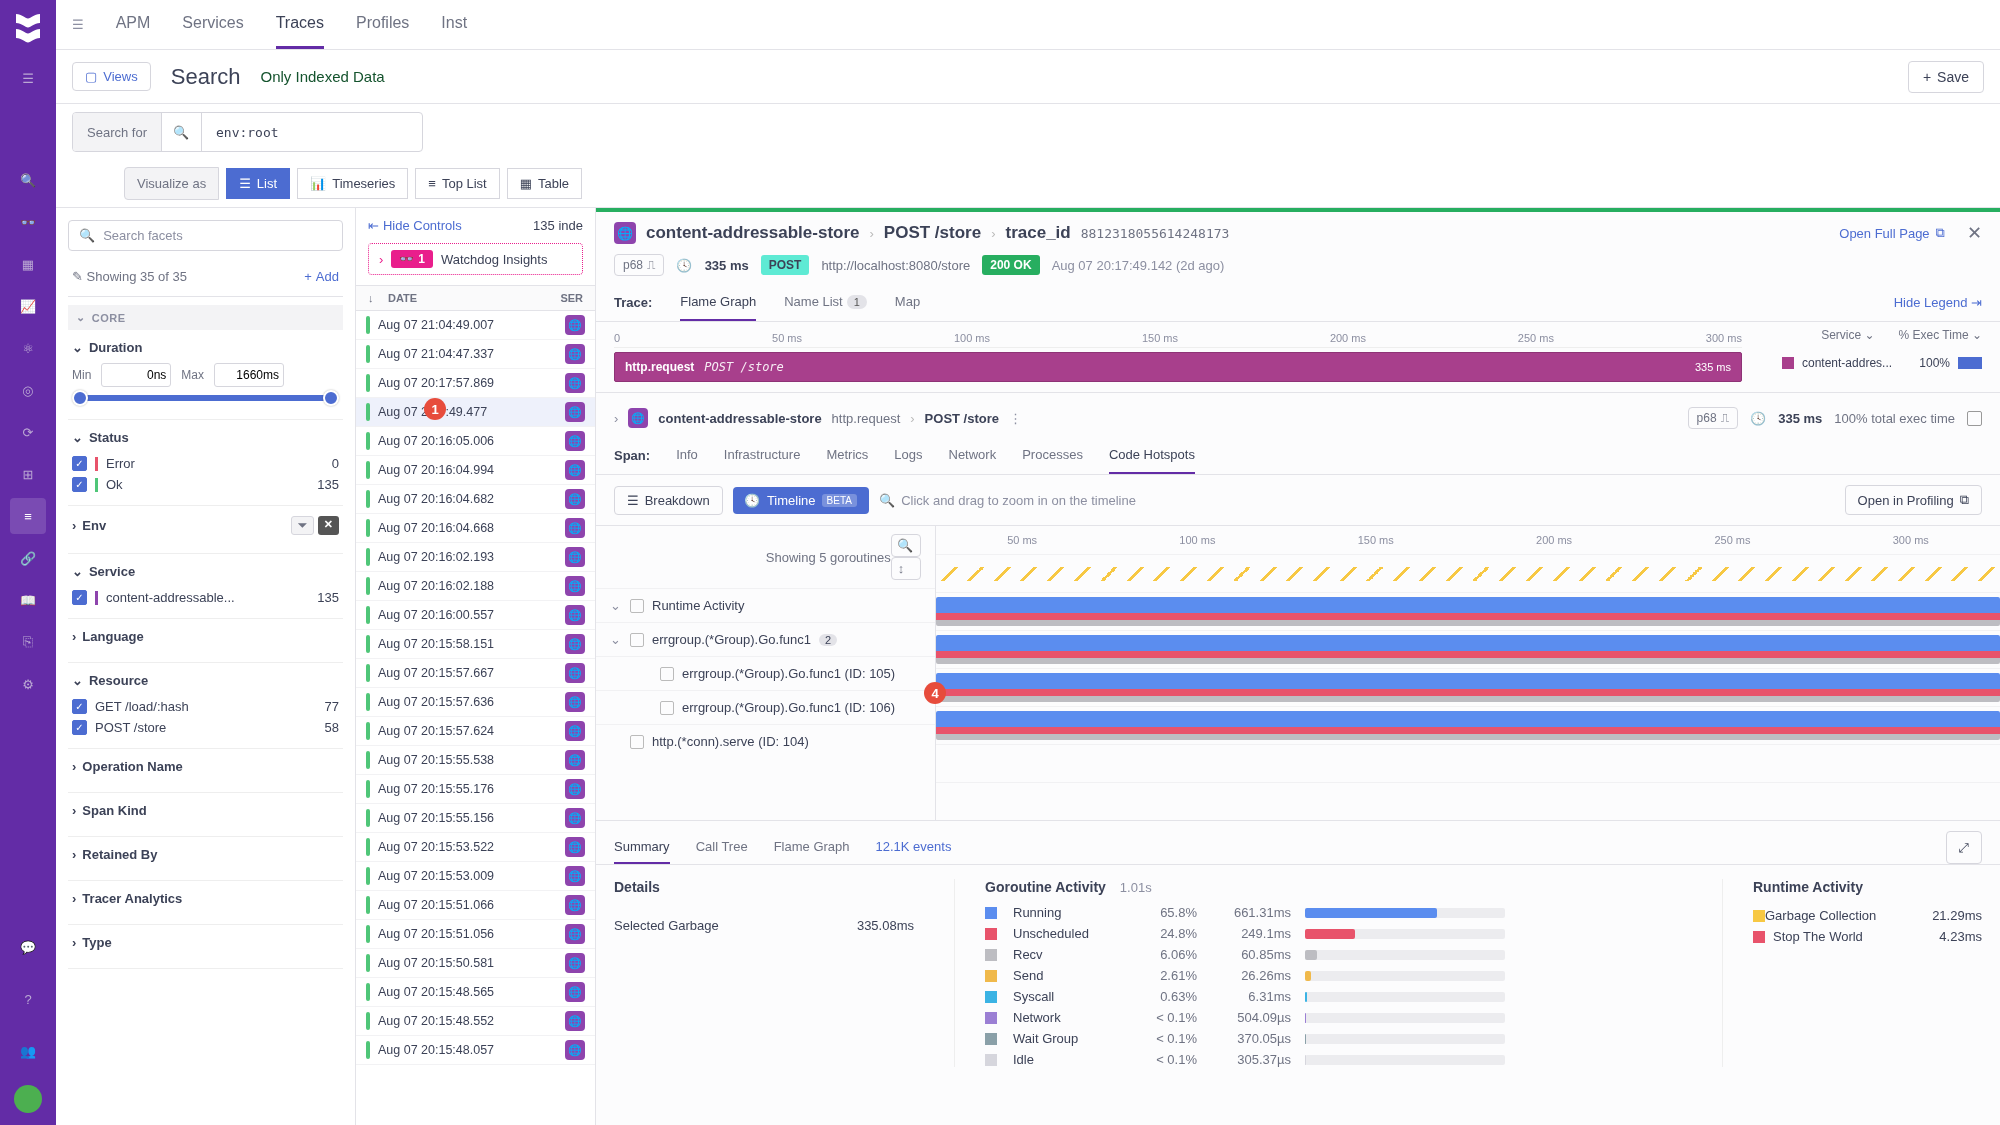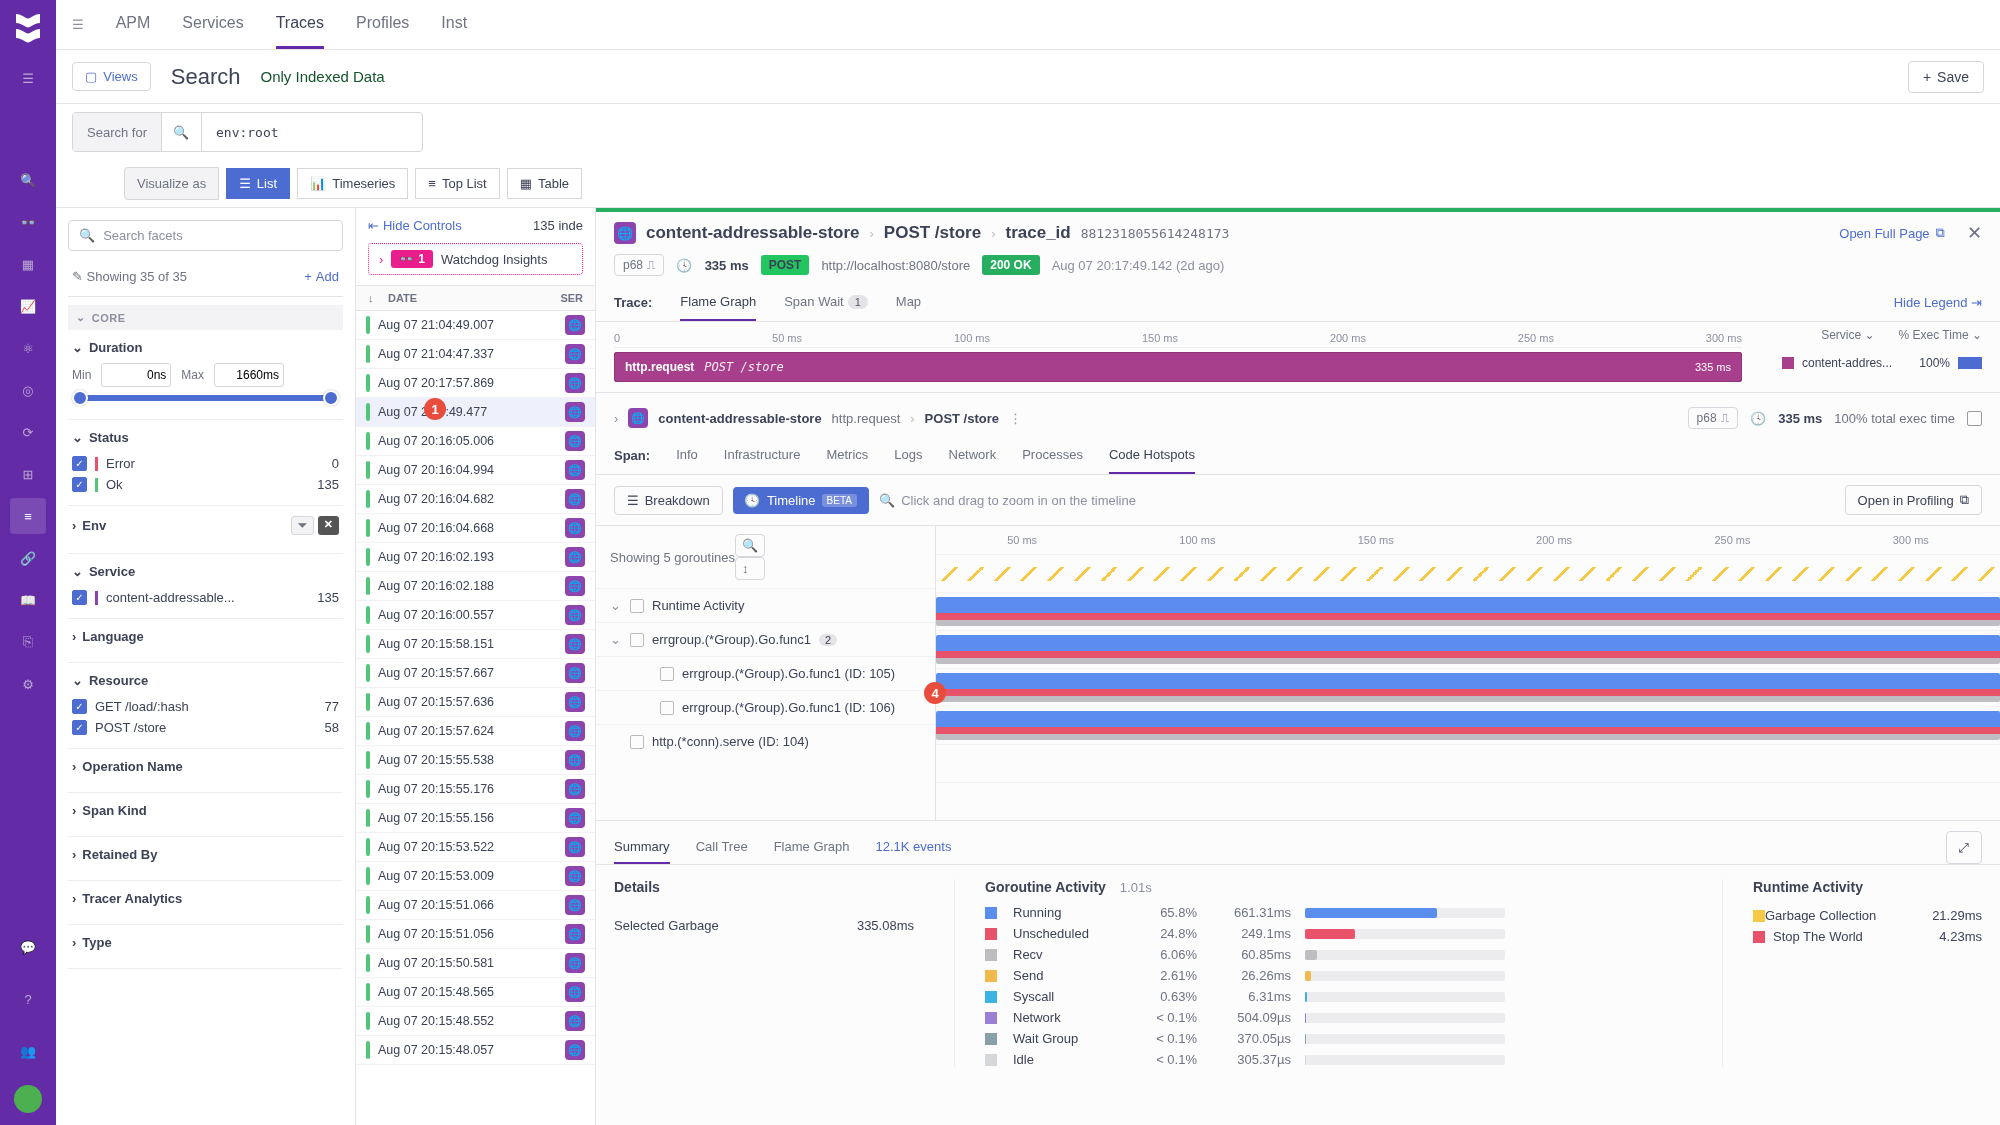--- a/index.html
+++ b/index.html
@@ -88,21 +88,21 @@
 .crumb .svc-globe { width: 22px; height: 22px; background: #8e44ad; border-radius: 4px; color: #fff; display: flex; align-items: center; justify-content: center; }
 .crumb .t1 { font-size: 17px; font-weight: 600; }
 .crumb .sep { color: #bbb; }
 .crumb .tid { color: #6f7383; font-family: ui-monospace, monospace; }
 .open-full { margin-left: auto; color: #4c6cd1; display: flex; align-items: center; gap: 6px; }
 .close-x { color: #6f7383; font-size: 18px; margin-left: 12px; cursor: pointer; }
 .meta-row { display: flex; align-items: center; gap: 12px; margin-top: 10px; padding-bottom: 8px; }
 .pill { border: 1px solid #d6d6dd; border-radius: 4px; padding: 3px 8px; font-size: 12px; display: flex; align-items: center; gap: 4px; }
 .pill.p68 { color: #6f7383; }
 .dur-txt { font-weight: 600; }
-.method { background: #22c55e; padding: 3px 8px; border-radius: 3px; font-weight: 600; font-size: 12px; }
+.method { background: #5eead4; padding: 3px 8px; border-radius: 3px; font-weight: 600; font-size: 12px; }
 .url { color: #6f7383; font-size: 13px; }
 .ok200 { background: #27ae60; color: #fff; padding: 3px 8px; border-radius: 3px; font-size: 12px; font-weight: 600; }
 .ts { color: #8c8fa1; font-size: 13px; }
 
 .trace-tabs { display: flex; gap: 28px; padding: 0 18px; border-bottom: 1px solid #e3e3e8; align-items: center; }
 .trace-tabs .lbl { font-weight: 600; }
 .trace-tabs .tab { padding: 10px 0; color: #6f7383; cursor: pointer; border-bottom: 2px solid transparent; }
 .trace-tabs .tab.active { color: #3c4257; border-bottom-color: #632ca6; font-weight: 500; }
 .badge-count { background: #e3e3e8; color: #555; border-radius: 8px; padding: 1px 7px; font-size: 11px; margin-left: 4px; }
 .hide-legend { margin-left: auto; color: #4c6cd1; padding: 10px 0; }
@@ -130,21 +130,21 @@
 
 .tl-controls { display: flex; align-items: center; gap: 10px; padding: 10px 18px; }
 .btn-o { border: 1px solid #d6d6dd; padding: 6px 12px; border-radius: 4px; display: flex; align-items: center; gap: 6px; }
 .btn-b { background: #4c6cd1; color: #fff; padding: 6px 12px; border-radius: 4px; display: flex; align-items: center; gap: 6px; }
 .btn-b .beta { background: rgba(255,255,255,0.25); font-size: 10px; padding: 1px 5px; border-radius: 3px; }
 .zoom-hint { color: #8c8fa1; display: flex; align-items: center; gap: 6px; }
 .open-prof { margin-left: auto; }
 
 .goroutines { display: flex; border-top: 1px solid #e3e3e8; border-bottom: 1px solid #e3e3e8; }
 .gor-left { width: 340px; border-right: 1px solid #e3e3e8; }
-.gor-top { padding: 8px 14px; display: flex; align-items: center; justify-content: flex-start; color: #6f7383; }
+.gor-top { padding: 8px 14px; display: flex; align-items: center; justify-content: flex-end; color: #6f7383; }
 .gor-row { padding: 9px 14px; display: flex; align-items: center; gap: 8px; border-top: 1px solid #f1f1f3; font-size: 13px; }
 .gor-row .cnt { background: #e3e3e8; border-radius: 8px; padding: 0 6px; font-size: 11px; }
 .chev { color: #8c8fa1; width: 12px; }
 .cbx { width: 14px; height: 14px; border: 1px solid #bbb; border-radius: 2px; }
 .gor-right { flex: 1; position: relative; }
 .gor-axis { display: flex; justify-content: space-around; font-size: 11px; color: #8c8fa1; padding: 8px 0; }
 .gor-lane { height: 38px; border-top: 1px solid #f1f1f3; position: relative; overflow: hidden; }
 .lane-fill { position: absolute; inset: 4px 0; background: linear-gradient(to bottom, #5b8def 0 55%, #e8536b 55% 80%, #bdbdc2 80% 100%); border-radius: 2px; }
 .lane-runtime { position: absolute; inset: 12px 0; display: flex; }
 .lane-runtime span { flex: 1; height: 14px; background: linear-gradient(135deg, transparent 45%, #f7c843 45% 55%, transparent 55%); }
@@ -582,21 +582,21 @@
             <span class="method">POST</span>
             <span class="url">http://localhost:8080/store</span>
             <span class="ok200">200 OK</span>
             <span class="ts">Aug 07 20:17:49.142 (2d ago)</span>
           </div>
         </div>
 
         <div class="trace-tabs">
           <span class="lbl">Trace:</span>
           <span class="tab active">Flame Graph</span>
-          <span class="tab"><span>Span Wait</span><span class="badge-count">1</span></span>
+          <span class="tab"><span>Name List</span><span class="badge-count">1</span></span>
           <span class="tab">Map</span>
           <span class="hide-legend"><span>Hide Legend</span> <span>⇥</span></span>
         </div>
 
         <div class="flame-area">
           <div class="legend-right">
             <span><span>Service</span> <span>⌄</span></span>
             <span><span>% Exec Time</span> <span>⌄</span></span>
           </div>
           <div style="display:flex; gap:40px;">

